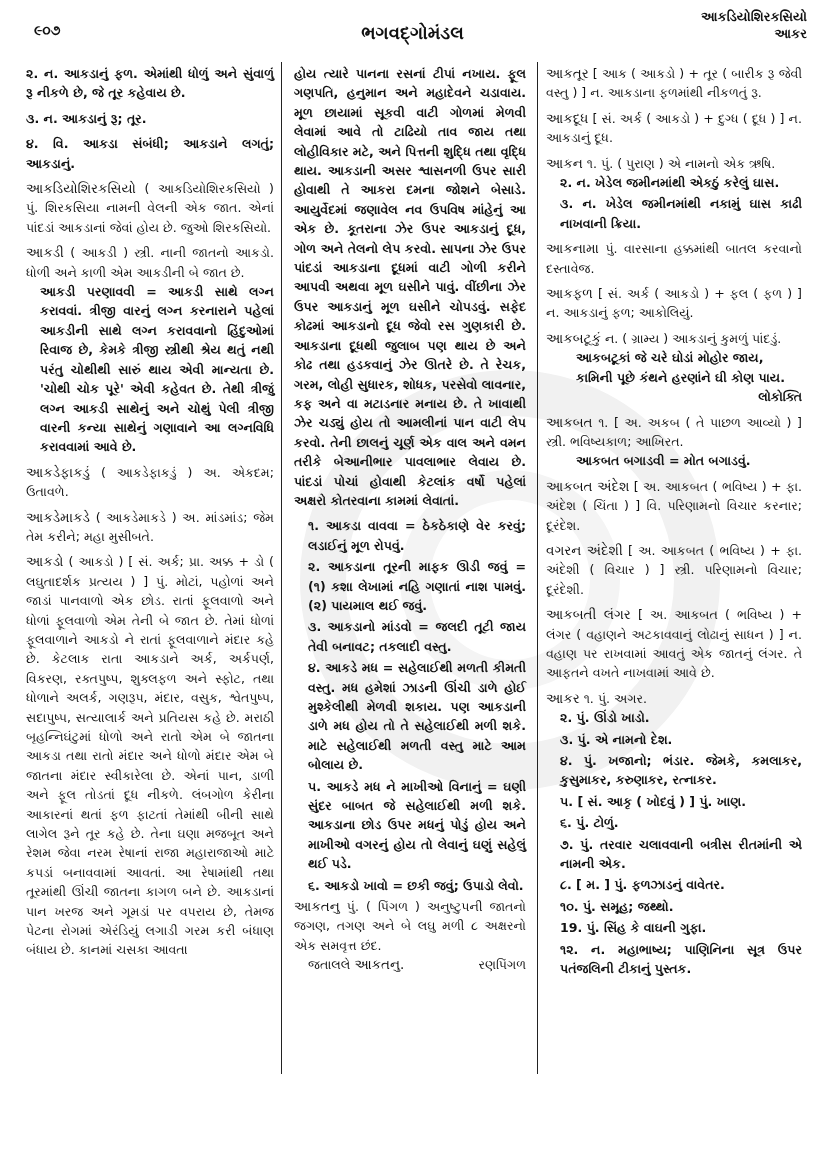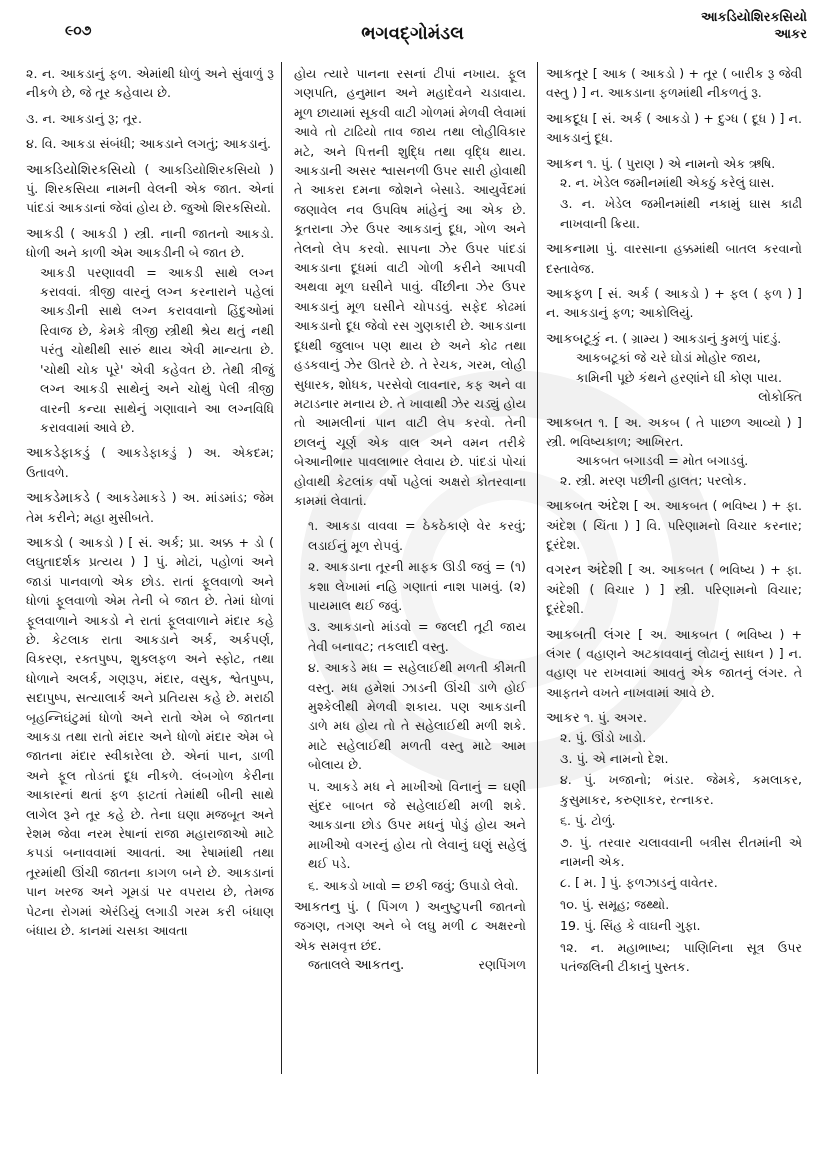--- a/index.html
+++ b/index.html
@@ -9,41 +9,41 @@
   }
   .watermark {
     position:absolute; left:300px; top:370px; width:420px; height:420px;
     border-radius:50%; border:46px solid #f1f1f1; box-sizing:border-box; z-index:0;
   }
   .watermark2 {
     position:absolute; left:400px; top:470px; width:220px; height:220px;
     border-radius:50%; border:30px solid #f4f4f4; box-sizing:border-box; z-index:0;
   }
   .header { position:absolute; top:0; left:0; width:825px; height:56px; z-index:1; }
-  .pg-num { position:absolute; left:34px; top:22px; font-size:14px; font-weight:bold;margin-left:31px; }
+  .pg-num { position:absolute; left:34px; top:22px; font-size:14px; font-weight:bold; }
   .pg-title { position:absolute; left:0; width:825px; top:22px; text-align:center; font-size:18px; font-weight:bold; }
   .guide { position:absolute; right:18px; top:8px; text-align:right; font-size:13px; font-weight:bold; line-height:17px; }
   .col {
     position:absolute; top:64px; font-size:12.6px; line-height:19.4px; z-index:1;
     text-align:justify;
   }
   .c1 { left:26px; width:248px; }
   .c2 { left:294px; width:232px; }
   .c3 { left:546px; width:256px; }
   .rule { position:absolute; width:1px; background:#222; z-index:1; }
   .r1 { left:281px; top:62px; height:1012px; }
   .r2 { left:537px; top:62px; height:1012px; }
   .entry { margin:0 0 6px 0; }
   .hw { font-weight:normal; font-size:13.5px; }
   .indent { padding-left:14px; }
   .sub { padding-left:14px; margin:0 0 2px 0; }
   .quote { padding-left:30px; margin:0; }
   .src { text-align:right; margin:0 0 6px 0; }
   .footer-line { display:flex; justify-content:space-between; padding-left:14px; }
-  p { margin:0; }
+  p { margin:0;font-weight:bold; }
 </style>
 </head>
 <body>
 
 <div class="watermark"></div>
 <div class="watermark2"></div>
 
 <div class="header">
   <div class="pg-num">૯૦૭</div>
   <div class="pg-title">ભગવદ્ગોમંડલ</div>
@@ -137,40 +137,40 @@
     <span class="hw">આકબટૂકું</span>
     <span>ન. ( ગ્રામ્ય ) આકડાનું કુમળું પાંદડું.</span>
     <p class="quote">આકબટૂકાં જે ચરે ઘોડાં મોહોર જાય,</p>
     <p class="quote">કામિની પૂછે કંથને હરણાંને ઘી કોણ પાય.</p>
     <p class="src">લોકોક્તિ</p>
   </div>
   <div class="entry">
     <span class="hw">આકબત</span>
     <span>૧. [ અ. અકબ ( તે પાછળ આવ્યો ) ] સ્ત્રી. ભવિષ્યકાળ; આખિરત.</span>
     <p class="quote">આકબત બગાડવી = મોત બગાડવું.</p>
-    <p class="sub">૨. સ્ત્રી. મરણ પછીની હાલત; પરલોક.</p>
   </div>
   <div class="entry">
     <span class="hw">આકબત અંદેશ</span>
     <span>[ અ. આકબત ( ભવિષ્ય ) + ફા. અંદેશ ( ચિંતા ) ] વિ. પરિણામનો વિચાર કરનાર; દૂરંદેશ.</span>
   </div>
   <div class="entry">
     <span class="hw">વગરન અંદેશી</span>
     <span>[ અ. આકબત ( ભવિષ્ય ) + ફા. અંદેશી ( વિચાર ) ] સ્ત્રી. પરિણામનો વિચાર; દૂરંદેશી.</span>
   </div>
   <div class="entry">
     <span class="hw">આકબતી લંગર</span>
     <span>[ અ. આકબત ( ભવિષ્ય ) + લંગર ( વહાણને અટકાવવાનું લોઢાનું સાધન ) ] ન. વહાણ પર રાખવામાં આવતું એક જાતનું લંગર. તે આફતને વખતે નાખવામાં આવે છે.</span>
   </div>
   <div class="entry">
     <span class="hw">આકર</span>
     <span>૧. પું. અગર.</span>
     <p class="sub">૨. પું. ઊંડો ખાડો.</p>
     <p class="sub">૩. પું. એ નામનો દેશ.</p>
     <p class="sub">૪. પું. ખજાનો; ભંડાર. જેમકે, કમલાકર, કુસુમાકર, કરુણાકર, રત્નાકર.</p>
+    <p class="sub">૫. [ સં. આકૃ ( ખોદવું ) ] પું. ખાણ.</p>
     <p class="sub">૬. પું. ટોળું.</p>
     <p class="sub">૭. પું. તરવાર ચલાવવાની બત્રીસ રીતમાંની એ નામની એક.</p>
     <p class="sub">૮. [ મ. ] પું. ફળઝાડનું વાવેતર.</p>
     <p class="sub">૧૦. પું. સમૂહ; જથ્થો.</p>
     <p class="sub">19. પું. સિંહ કે વાઘની ગુફા.</p>
     <p class="sub">૧૨. ન. મહાભાષ્ય; પાણિનિના સૂત્ર ઉપર પતંજલિની ટીકાનું પુસ્તક.</p>
   </div>
 </div>
 
 </body></html>

